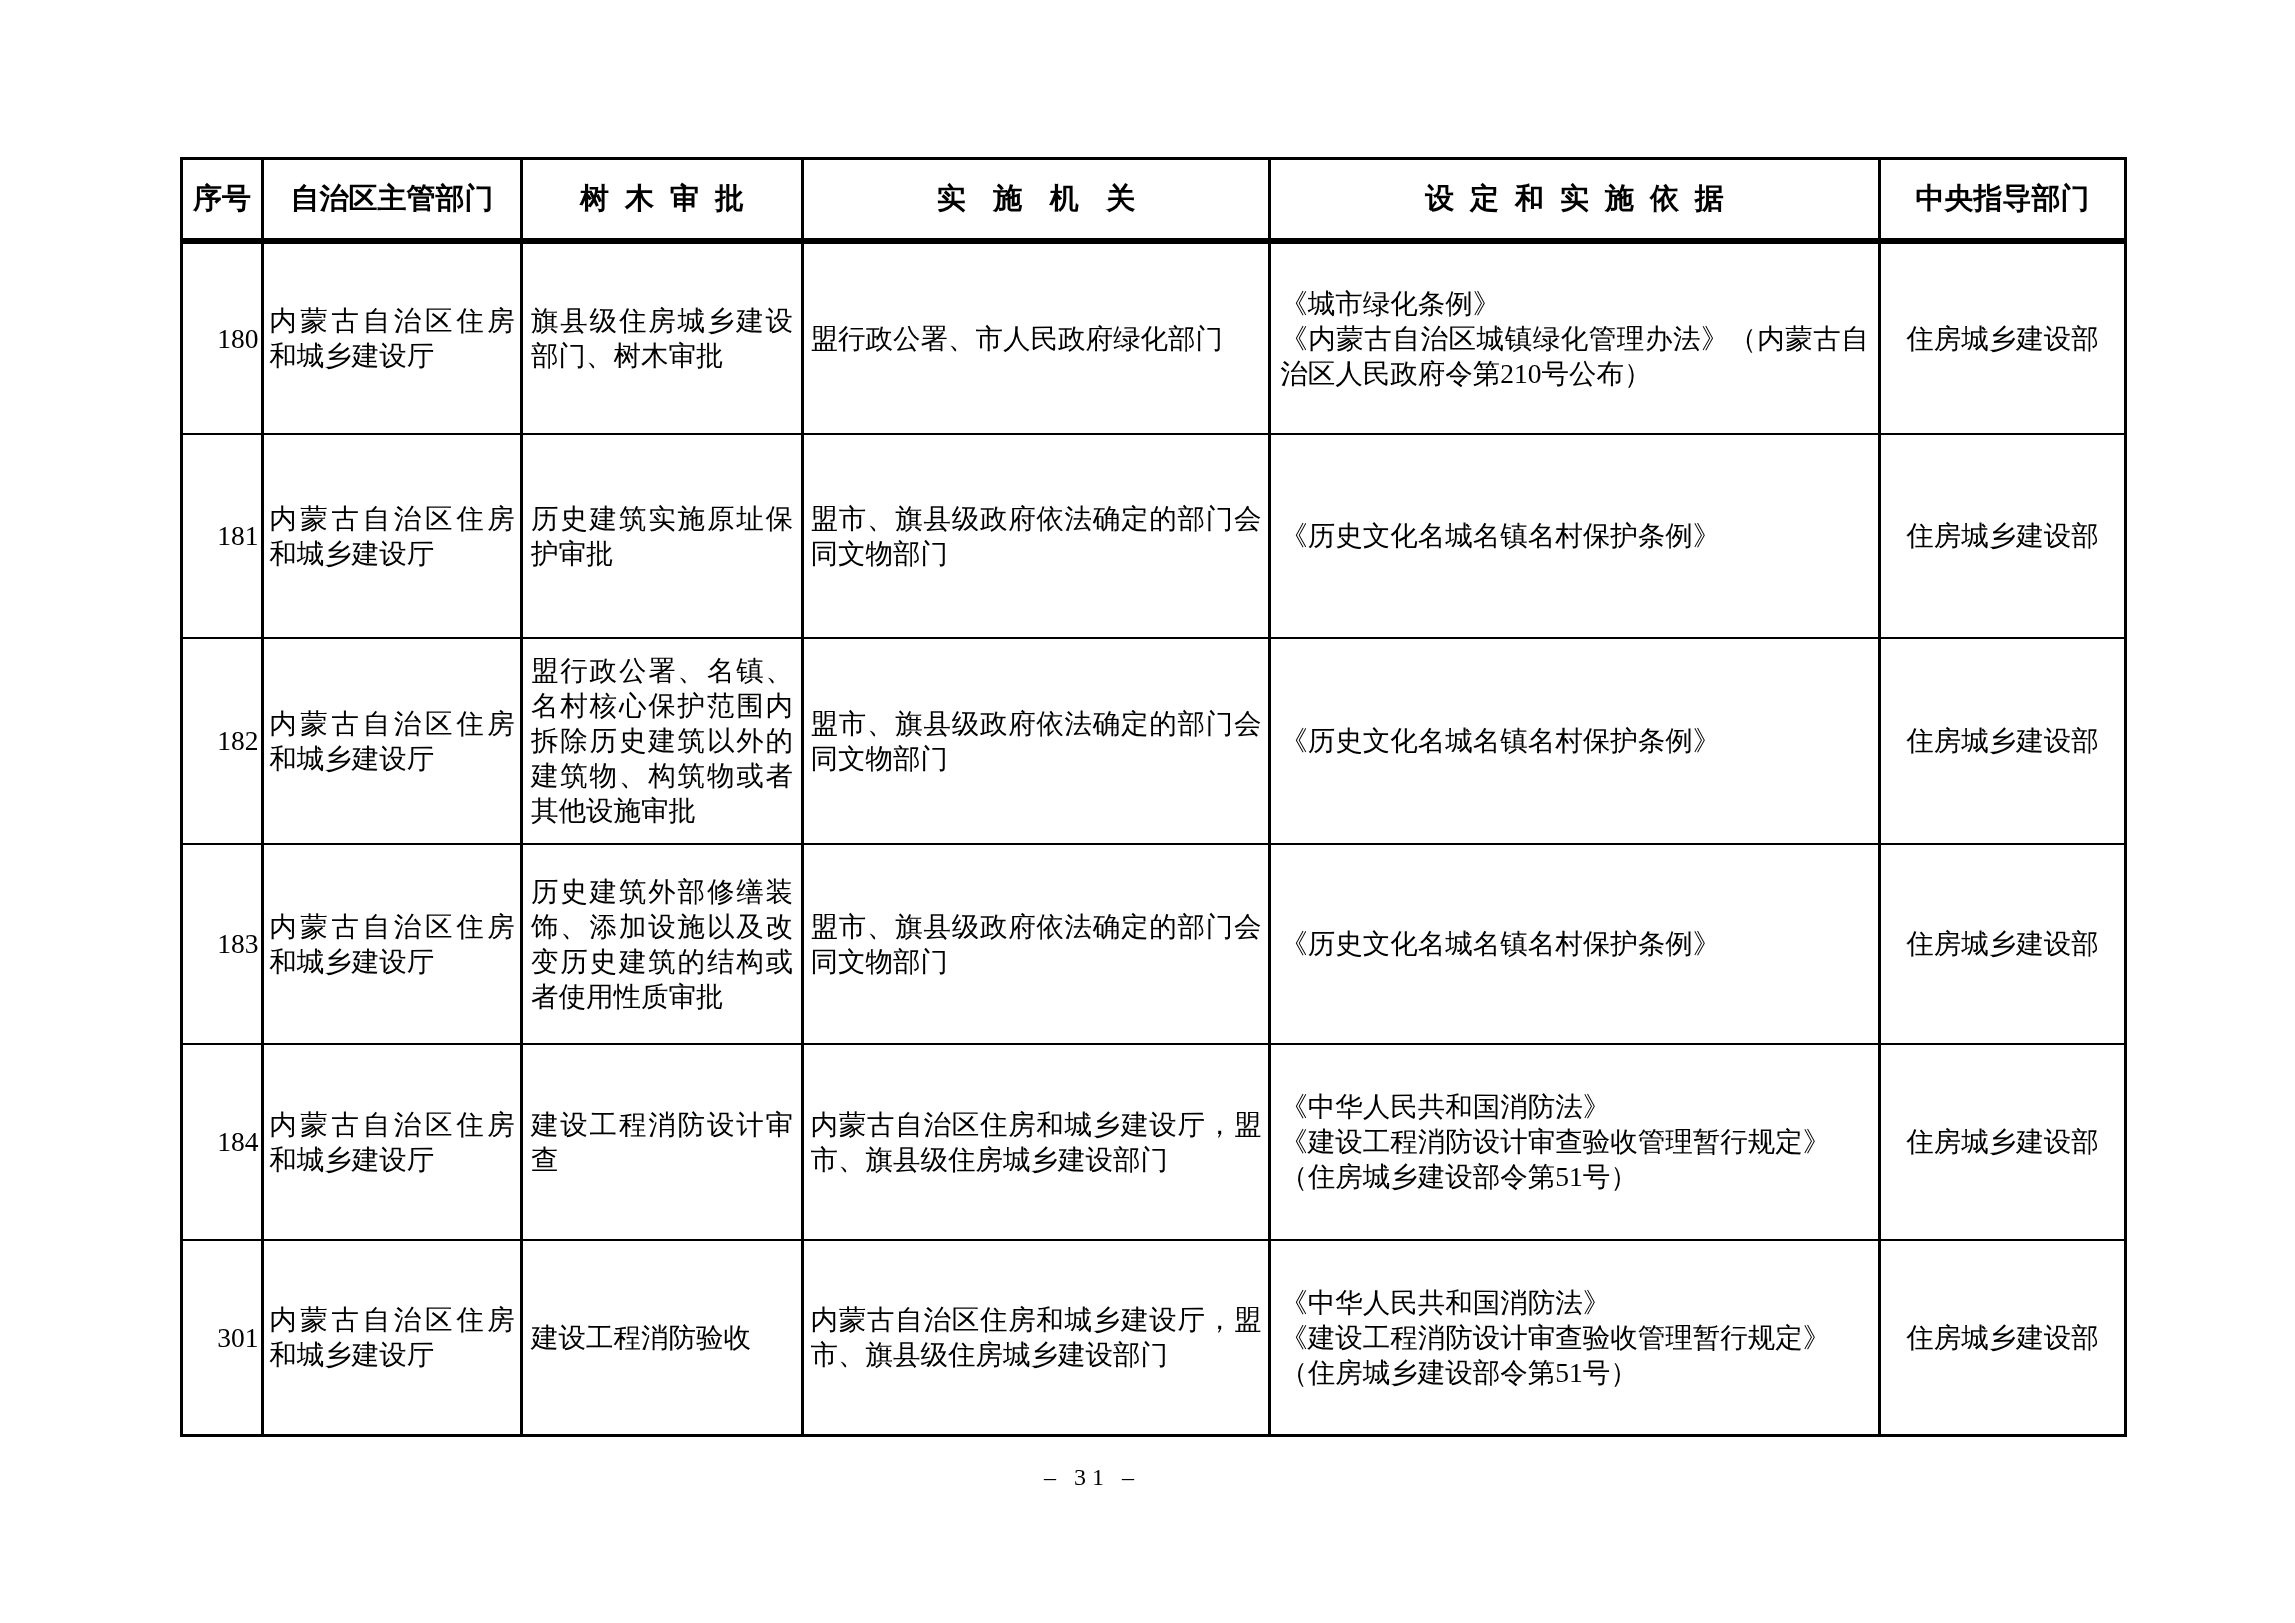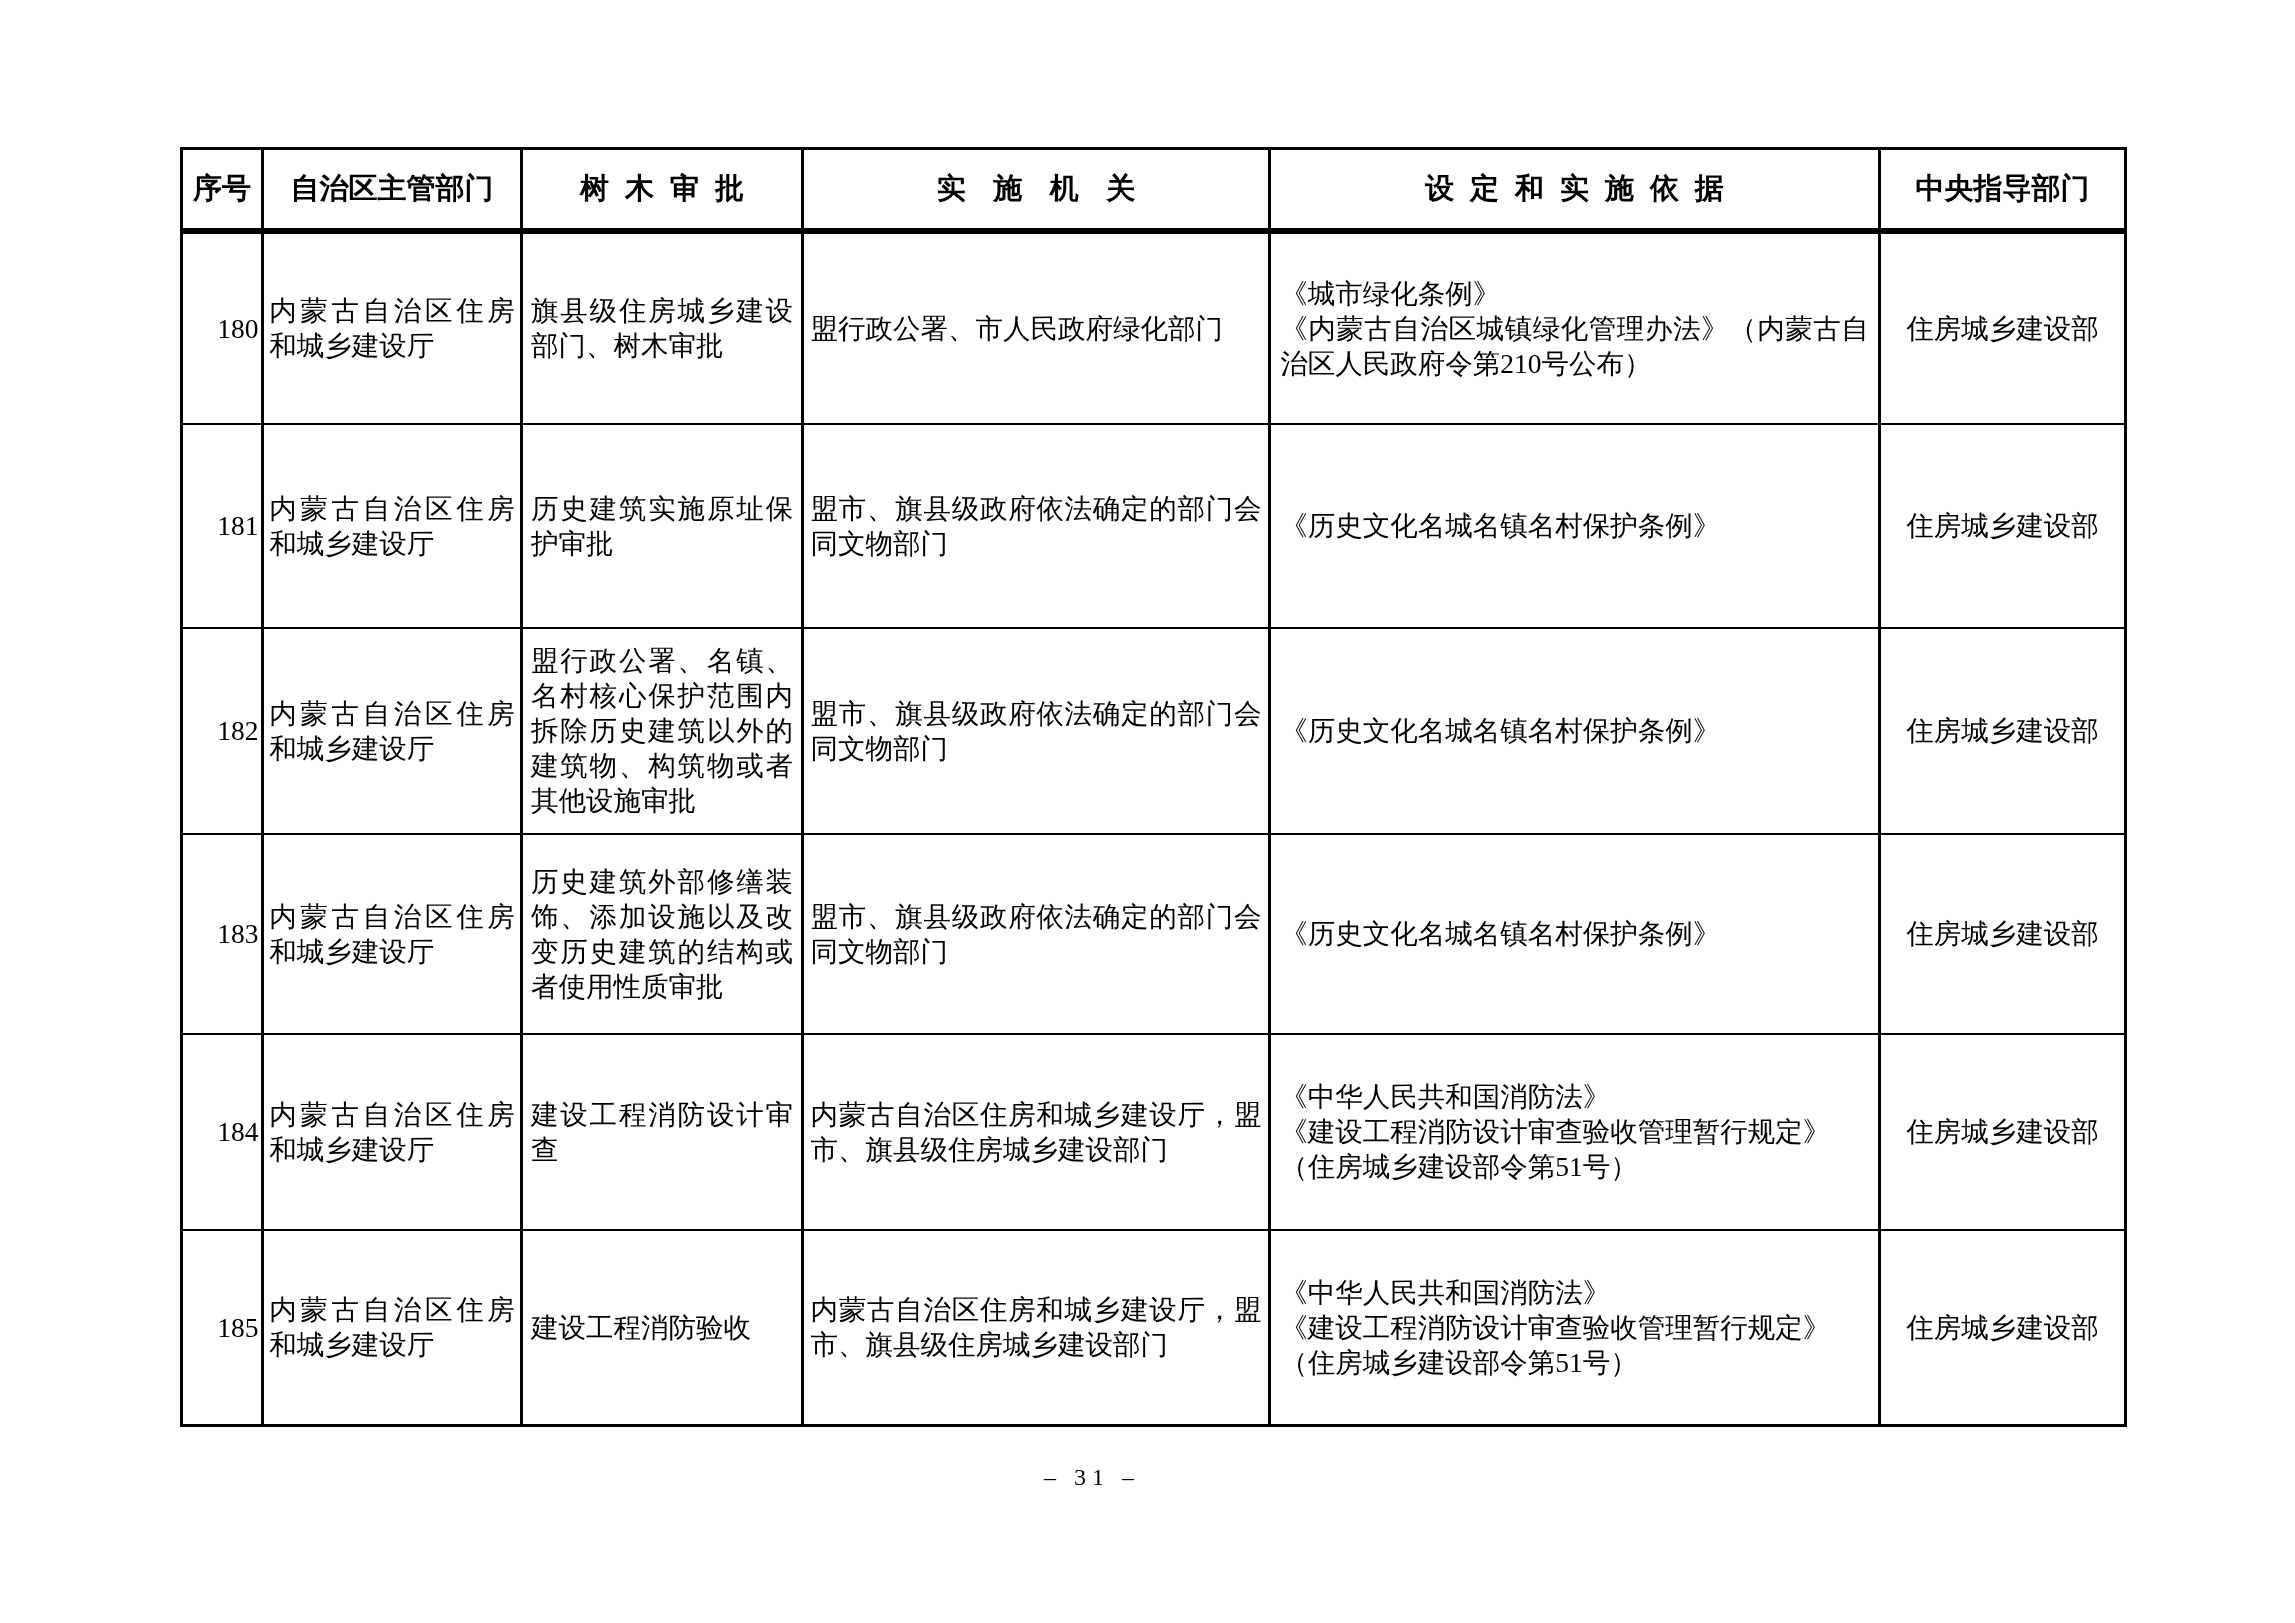--- a/index.html
+++ b/index.html
@@ -7,21 +7,21 @@
     width:2295px;height:1623px;
     background:#ffffff;
     font-family:"Liberation Serif","DejaVu Serif",serif;
     color:#000;
     position:relative;
     overflow:hidden;
   }
   .page{position:relative;width:2295px;height:1623px;background:#fff;}
 
   table.doc{
-    position:absolute;left:180px;top:147px;
+    position:absolute;left:180px;top:157px;
     border-collapse:collapse;
     table-layout:fixed;
     width:1945px;
     background:#fff;
   }
   table.doc{border:3.9px solid #000;}
   .doc th,.doc td{
     border:3.3px solid #000;
     border-top-width:2.6px;border-bottom-width:2.6px;
     vertical-align:middle;
@@ -128,21 +128,21 @@
         <td class="td-no">184</td>
         <td class="td-dept">内蒙古自治区住房和城乡建设厅</td>
         <td class="td-item">建设工程消防设计审查</td>
         <td class="td-agency">内蒙古自治区住房和城乡建设厅，盟市、旗县级住房城乡建设部门</td>
         <td class="td-basis">《中华人民共和国消防法》
 《建设工程消防设计审查验收管理暂行规定》
 （住房城乡建设部令第51号）</td>
         <td class="td-central">住房城乡建设部</td>
       </tr>
       <tr style="height:196px">
-        <td class="td-no">185</td>
+        <td class="td-no">301</td>
         <td class="td-dept">内蒙古自治区住房和城乡建设厅</td>
         <td class="td-item">建设工程消防验收</td>
         <td class="td-agency">内蒙古自治区住房和城乡建设厅，盟市、旗县级住房城乡建设部门</td>
         <td class="td-basis">《中华人民共和国消防法》
 《建设工程消防设计审查验收管理暂行规定》
 （住房城乡建设部令第51号）</td>
         <td class="td-central">住房城乡建设部</td>
       </tr>
     </tbody>
   </table>

